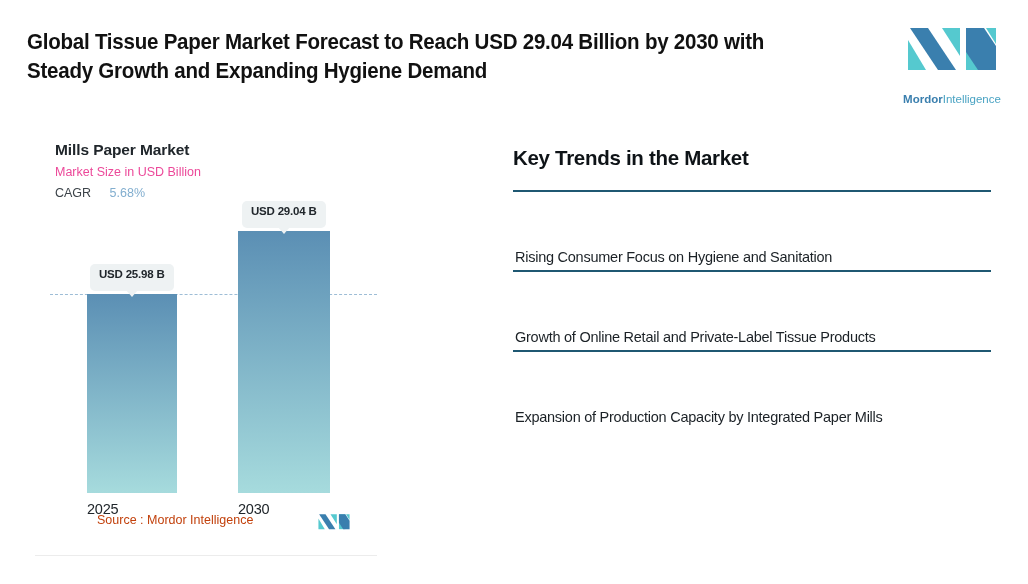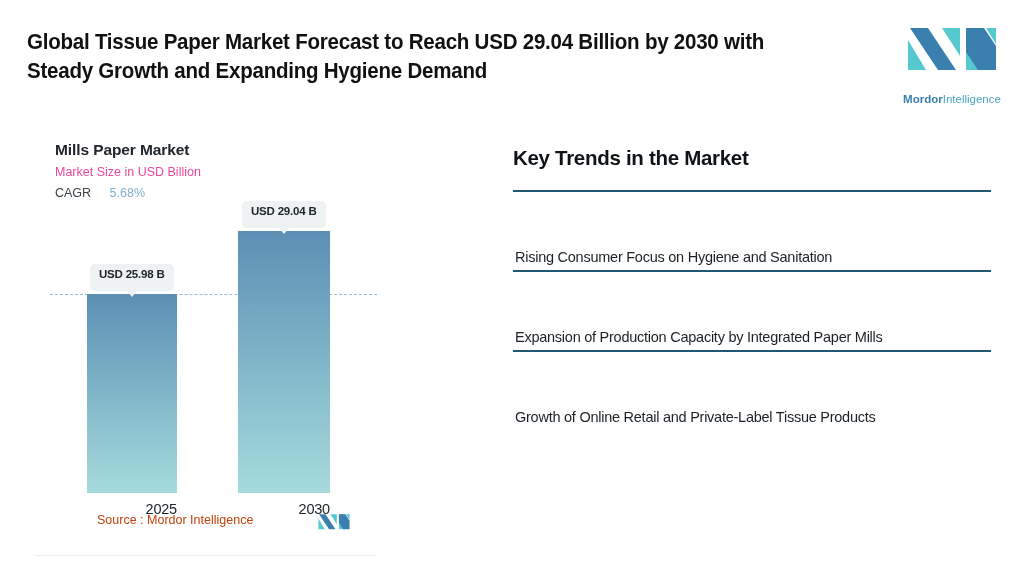--- a/index.html
+++ b/index.html
@@ -141,21 +141,21 @@
     margin-left: -6px;
     border-left: 6px solid transparent;
     border-right: 6px solid transparent;
     border-top: 7px solid #eef2f3;
   }
 
   .axis-label {
     position: absolute;
     font-size: 14.5px;
     color: #20262b;
-    text-align: right;
+    text-align: left;
     letter-spacing: -0.2px;
   }
 
   #chart-footer {
     position: absolute;
     left: 20px;
     bottom: 22px;
     width: 310px;
     height: 22px;
   }
@@ -285,21 +285,21 @@
   </div>
 
   <div id="trends-panel">
     <h2 id="trends-heading">Key Trends in the Market</h2>
 
     <ul id="trends-list">
         <li class="trend-item" style="border-top-color: rgb(31, 88, 114);">
           <span class="trend-text">Rising Consumer Focus on Hygiene and Sanitation</span>
         </li>
         <li class="trend-item" style="border-top-color: rgb(31, 88, 114);">
-          <span class="trend-text">Expansion of Production Capacity by Integrated Paper Mills</span>
+          <span class="trend-text">Growth of Online Retail and Private-Label Tissue Products</span>
         </li>
         <li class="trend-item" style="border-top-color: rgb(31, 88, 114);">
-          <span class="trend-text">Growth of Online Retail and Private-Label Tissue Products</span>
+          <span class="trend-text">Expansion of Production Capacity by Integrated Paper Mills</span>
         </li>
       </ul>
   </div>
 
 </div>
 
 </body></html>

